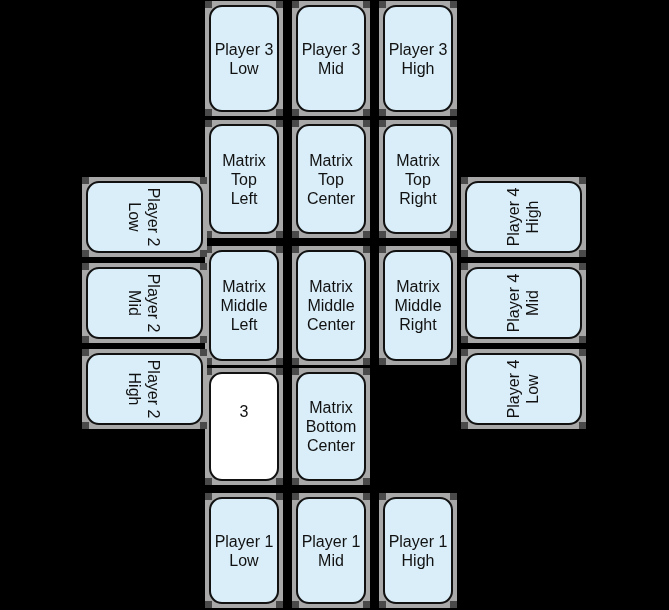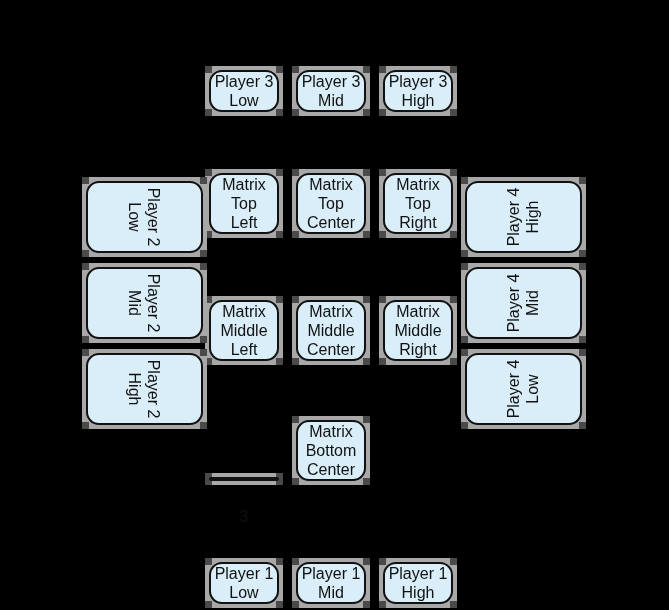--- a/index.html
+++ b/index.html
@@ -5,21 +5,21 @@
   * { box-sizing: border-box; }
   html, body { margin: 0; padding: 0; background: #000; }
   .stage {
     position: relative;
     width: 669px;
     height: 610px;
     background: var(--background, #000);
     font-family: "Liberation Sans", "DejaVu Sans", sans-serif;
     overflow: hidden;
   }
-  .row { position: absolute; display: flex; gap: 9px; align-items: flex-end; }
+  .row { position: absolute; display: flex; gap: 9px; }
   .col { position: absolute; display: flex; flex-direction: column; gap: 6px; }
 
   .row-p3 { top: 1px;   left: 205px; height: 115px; }
   .row-mt { top: 120px; left: 205px; height: 118px; }
   .row-mm { top: 246px; left: 205px; height: 119px; }
   .row-mb { top: 368px; left: 205px; height: 117px; }
   .row-p1 { top: 493px; left: 205px; height: 115px; }
   .col-p2 { top: 177px; left: 82px;  width: 125px; }
   .col-p4 { top: 177px; left: 461px; width: 125px; }
 

